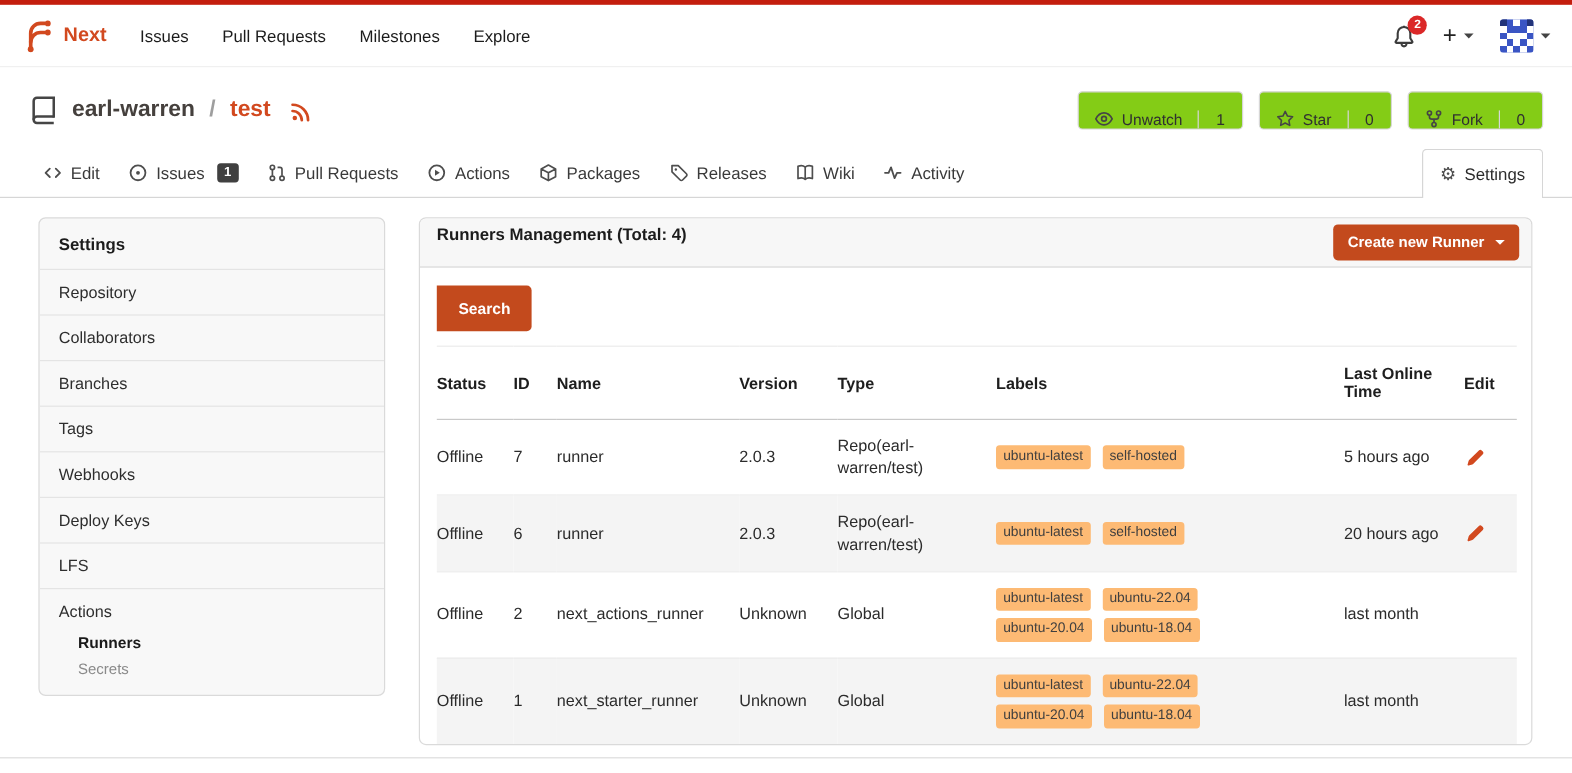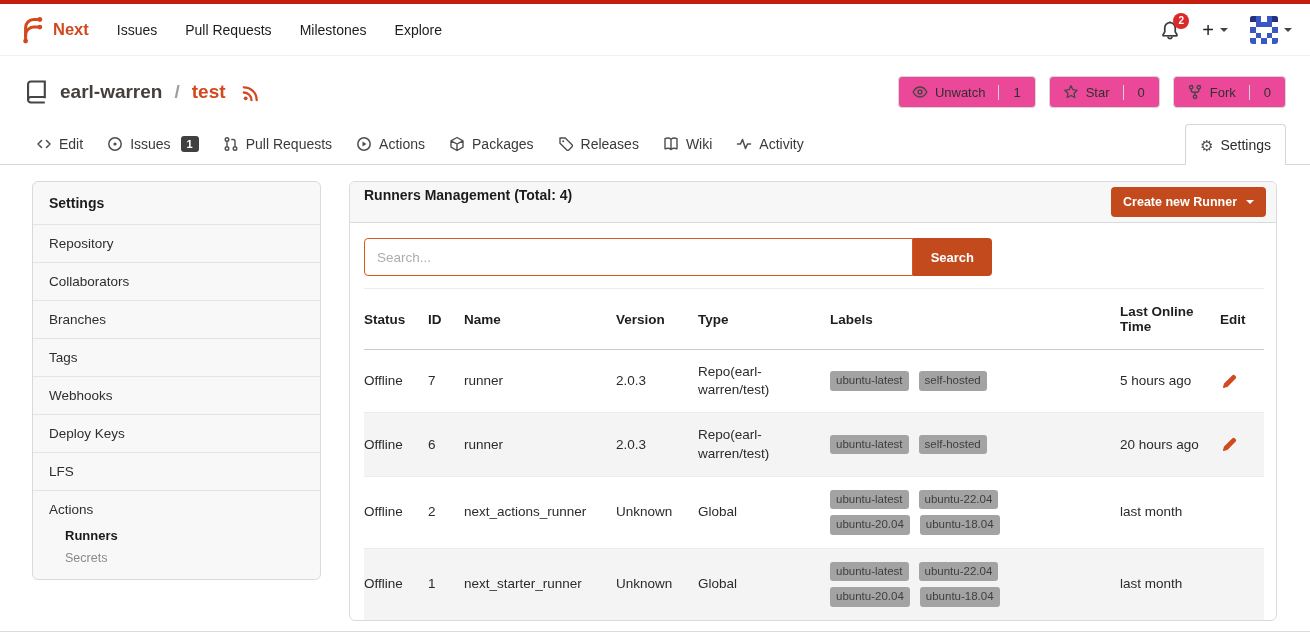--- a/index.html
+++ b/index.html
@@ -35,21 +35,21 @@
   .avatar{width:28px;height:28px;border-radius:3px;overflow:hidden;display:block;}
 
   
   .repo-header{display:flex;align-items:center;padding:20px 24px 12px;}
   .repo-title{display:flex;align-items:center;gap:10px;font-size:19px;}
   .repo-owner{color:#45403d;}
   .repo-sep{color:#9e9e9e;margin:0 2px;}
   .repo-name{color:var(--link);}
   .rss{margin-left:6px;display:flex;}
   .repo-actions{margin-left:auto;display:flex;gap:13px;}
-  .btn-group{display:flex;align-items:center;border:1px solid #d6d6d6;border-radius:4px;background:#ec4899;height:32px;}
+  .btn-group{display:flex;align-items:flex-end;border:1px solid #d6d6d6;border-radius:4px;background:#84cc16;height:32px;}
   .btn-main{display:flex;align-items:center;gap:7px;padding:0 13px;font-size:13px;color:#303030;}
   .btn-count{display:flex;align-items:center;padding:0 14px;font-size:13px;border-left:1px solid #d6d6d6;color:#303030;}
 
   
   .tabbar{display:flex;align-items:flex-end;padding:0 24px;border-bottom:1px solid #d6d6d6;margin-top:4px;}
   .tab{display:flex;align-items:center;gap:7px;padding:12px 12px;font-size:14px;color:#3a3a3a;}
   .ticon{display:flex;color:#4e4e4e;}
   .tab-badge{background:#404040;color:#fff;font-size:11px;font-weight:bold;border-radius:3px;padding:2px 6px;margin-left:3px;}
   .tab-settings{margin-left:auto;display:flex;align-items:center;gap:7px;padding:12px 14px;font-size:14px;color:#2c2c2c;
     background:#fff;border:1px solid #d6d6d6;border-bottom:none;border-radius:4px 4px 0 0;margin-bottom:-1px;position:relative;}
@@ -86,21 +86,21 @@
   table{width:100%;border-collapse:collapse;table-layout:fixed;}
   th{font-size:13.5px;font-weight:bold;text-align:left;padding:15px 10px 15px 0;color:#1e1e1e;
     border-top:1px solid #ececec;border-bottom:1px solid #c9c9c9;vertical-align:middle;}
   td{font-size:13.5px;color:#2b2b2b;padding:13px 10px 13px 0;vertical-align:middle;line-height:1.35;}
   tbody tr{border-bottom:1px solid #ececec;}
   tbody tr:last-child{border-bottom:none;}
   tr.alt{background:#f4f4f4;}
   .c-status{width:64px}.c-id{width:36px}.c-name{width:152px}.c-version{width:82px}
   .c-type{width:132px}.c-labels{width:290px}.c-time{width:100px}.c-edit{width:44px}
   .labels-list{display:flex;flex-wrap:wrap;column-gap:10px;row-gap:6px;max-width:200px;}
-  .chip{background:#a3a3a3;border-radius:3px;padding:2px 6px;font-size:11.5px;color:#3f3f3f;white-space:nowrap;}
+  .chip{background:#fdba74;border-radius:3px;padding:2px 6px;font-size:11.5px;color:#3f3f3f;white-space:nowrap;}
   .edit-btn{display:flex;padding:2px;}
 
   .footer-divider{position:absolute;left:0;right:0;bottom:0;height:13px;border-top:1px solid #dcdcdc;background:#fff;}
 </style>
 </head>
 <body>
 
 <div class="topline"></div>
 
 <header class="navbar">
@@ -323,21 +323,20 @@
     <div class="content-header">
       <span class="content-title">Runners Management (Total: 4)</span>
       <button class="create-btn">
         <span>Create new Runner</span>
         <span class="caret"></span>
       </button>
     </div>
 
     <div class="search-row">
       <div class="search-bar">
-        <input class="search-input" type="text" placeholder="Search..." style="">
         <button class="search-btn">Search</button>
       </div>
     </div>
 
     <div class="table-wrap">
       <table>
         <thead>
           <tr>
             <th class="c-status">Status</th>
             <th class="c-id">ID</th>

